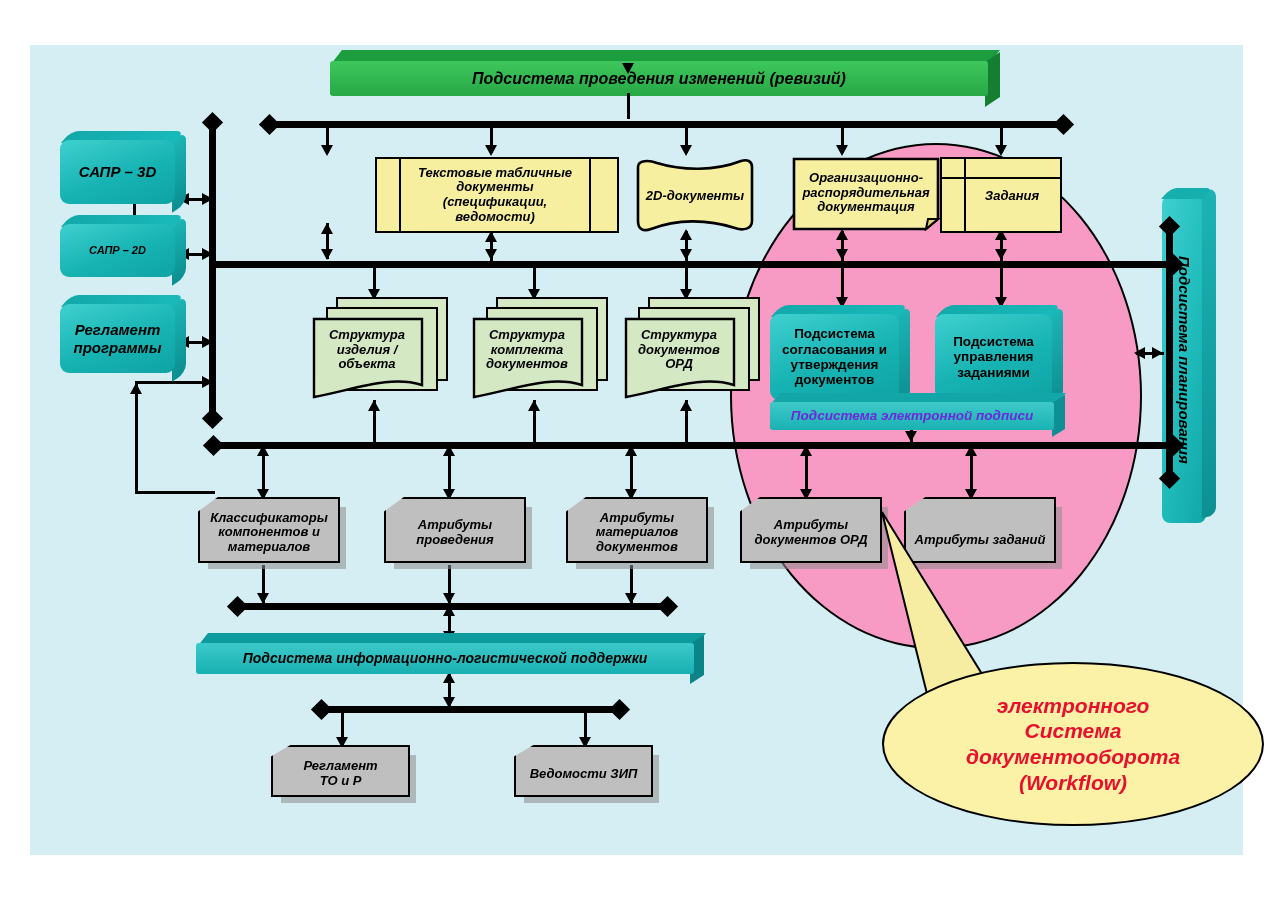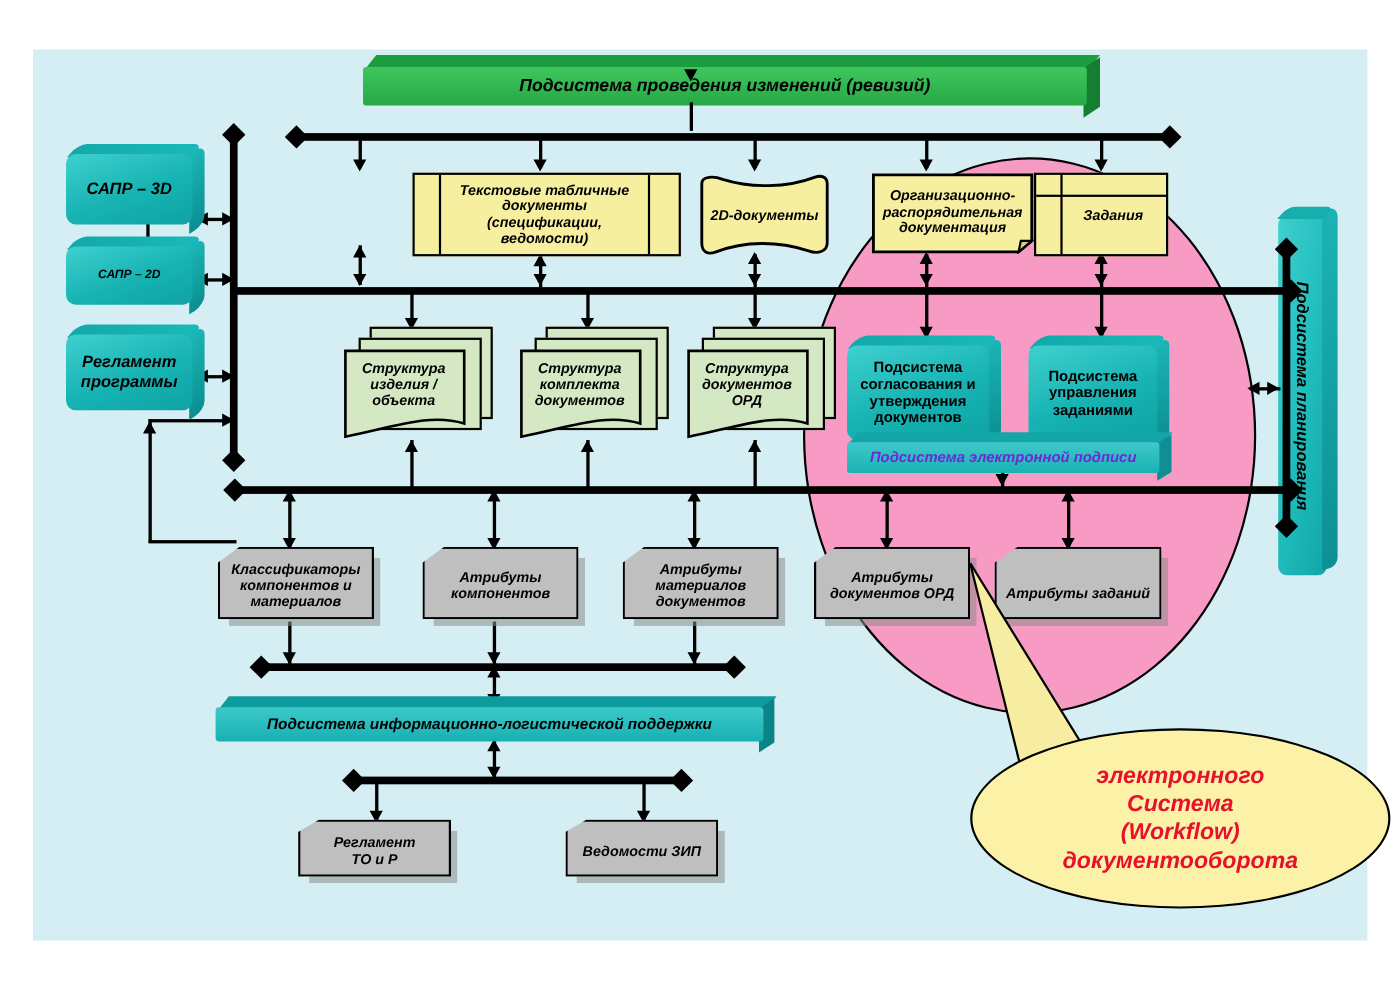--- a/index.html
+++ b/index.html
@@ -365,21 +365,21 @@
         <span>Классификаторы</span>
         <span>компонентов и</span>
         <span>материалов</span>
       </div>
     </div>
 
     <div class="gbox-sh" style="left:364px;top:462px;width:138px;height:62px;"></div>
     <div class="gbox" style="left:354px;top:452px;width:138px;height:62px;">
       <div class="abs txt it" style="left:0;top:0;width:100%;height:100%;font-size:13px;flex-direction:column;padding-top:5px;box-sizing:border-box;">
         <span>Атрибуты</span>
-        <span>компонентов</span>
+        <span>проведения</span>
       </div>
     </div>
 
     <div class="gbox-sh" style="left:546px;top:462px;width:138px;height:62px;"></div>
     <div class="gbox" style="left:536px;top:452px;width:138px;height:62px;">
       <div class="abs txt it" style="left:0;top:0;width:100%;height:100%;font-size:13px;flex-direction:column;padding-top:5px;box-sizing:border-box;">
         <span>Атрибуты</span>
         <span>материалов</span>
         <span>документов</span>
       </div>
@@ -421,19 +421,19 @@
       <div class="abs txt it" style="left:0;top:0;width:100%;height:100%;font-size:13px;padding-top:6px;box-sizing:border-box;">Ведомости ЗИП</div>
     </div>
 
     <svg id="callout-tail" viewBox="0 0 130 200">
       <path d="M12 2 L128 190 L60 196 Z" fill="#f7eda2" stroke="#000" stroke-width="2"></path>
     </svg>
     <div id="callout-oval">
       <div class="ct">
         <div>электронного</div>
         <div>Система</div>
+        <div>документооборота</div>
         <div>(Workflow)</div>
-        <div>документооборота</div>
       </div>
     </div>
 
   </div>
 </div>
 
 </body></html>

